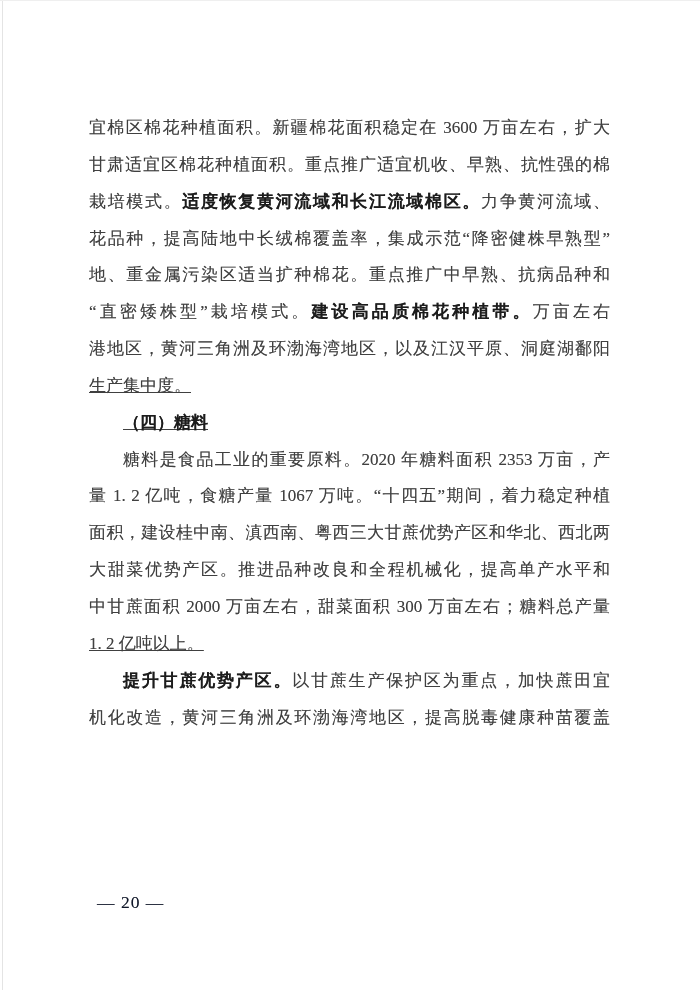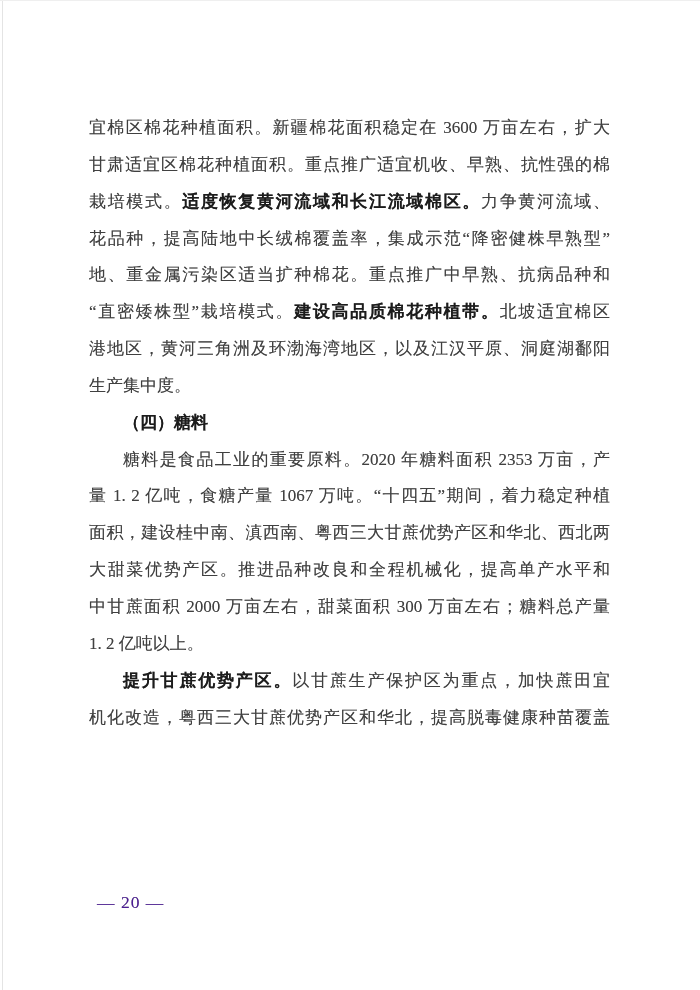--- a/index.html
+++ b/index.html
@@ -39,61 +39,61 @@
     line-height: 36.85px;
     font-size: 17px;
     color: #404040;
     text-align: justify;
     text-align-last: justify;
     text-justify: inter-character;
     overflow: hidden;
     white-space: normal;
     text-shadow: 0 0 0.4px rgba(60,60,60,0.45);
   }
-  .line.last { text-align-last: left; }
+  .line.last { text-align-last: left; text-decoration: underline; }
   .line.indent { text-indent: 34px; }
   .seg { font-weight: normal; margin-top: 23px; }
   .seg-bold {
     font-weight: bold;
     color: #1c1c1c;
     text-shadow: 0 0 0.4px rgba(0,0,0,0.6);
   }
   .footer {
     position: absolute;
     left: 97px;
     top: 884px;
     height: 36.85px;
     line-height: 36.85px;
     font-size: 17.5px;
-    color: #4c1d95;
+    color: #0f172a;
     letter-spacing: 1px;
     text-shadow: 0 0 0.4px rgba(60,60,60,0.45);
   }
 </style>
 </head>
 <body>
 
 <div class="page">
   <div class="scan-edge-left"></div>
   <div class="scan-edge-top"></div>
 
   <div class="text-block">
       <div class="line"><span class="seg">宜棉区棉花种植面积。新疆棉花面积稳定在 3600 万亩左右，扩大</span></div>
       <div class="line"><span class="seg">甘肃适宜区棉花种植面积。重点推广适宜机收、早熟、抗性强的棉</span></div>
       <div class="line"><span class="seg">栽培模式。</span><span class="seg seg-bold">适度恢复黄河流域和长江流域棉区。</span><span class="seg">力争黄河流域、</span></div>
       <div class="line"><span class="seg">花品种，提高陆地中长绒棉覆盖率，集成示范“降密健株早熟型”</span></div>
       <div class="line"><span class="seg">地、重金属污染区适当扩种棉花。重点推广中早熟、抗病品种和</span></div>
-      <div class="line"><span class="seg">“直密矮株型”栽培模式。</span><span class="seg seg-bold">建设高品质棉花种植带。</span><span class="seg">北坡适宜棉区</span></div>
+      <div class="line"><span class="seg">“直密矮株型”栽培模式。</span><span class="seg seg-bold">建设高品质棉花种植带。</span><span class="seg">万亩左右</span></div>
       <div class="line"><span class="seg">港地区，黄河三角洲及环渤海湾地区，以及江汉平原、洞庭湖鄱阳</span></div>
       <div class="line last"><span class="seg">生产集中度。</span></div>
       <div class="line indent last"><span class="seg seg-bold">（四）糖料</span></div>
       <div class="line indent"><span class="seg">糖料是食品工业的重要原料。2020 年糖料面积 2353 万亩，产</span></div>
       <div class="line"><span class="seg">量 1. 2 亿吨，食糖产量 1067 万吨。“十四五”期间，着力稳定种植</span></div>
       <div class="line"><span class="seg">面积，建设桂中南、滇西南、粤西三大甘蔗优势产区和华北、西北两</span></div>
       <div class="line"><span class="seg">大甜菜优势产区。推进品种改良和全程机械化，提高单产水平和</span></div>
       <div class="line"><span class="seg">中甘蔗面积 2000 万亩左右，甜菜面积 300 万亩左右；糖料总产量</span></div>
       <div class="line last"><span class="seg">1. 2 亿吨以上。</span></div>
       <div class="line indent"><span class="seg seg-bold">提升甘蔗优势产区。</span><span class="seg">以甘蔗生产保护区为重点，加快蔗田宜</span></div>
-      <div class="line"><span class="seg">机化改造，粤西三大甘蔗优势产区和华北，提高脱毒健康种苗覆盖</span></div>
+      <div class="line"><span class="seg">机化改造，黄河三角洲及环渤海湾地区，提高脱毒健康种苗覆盖</span></div>
     </div>
 
   <div class="footer">— 20 —</div>
 </div>
 
 </body></html>

